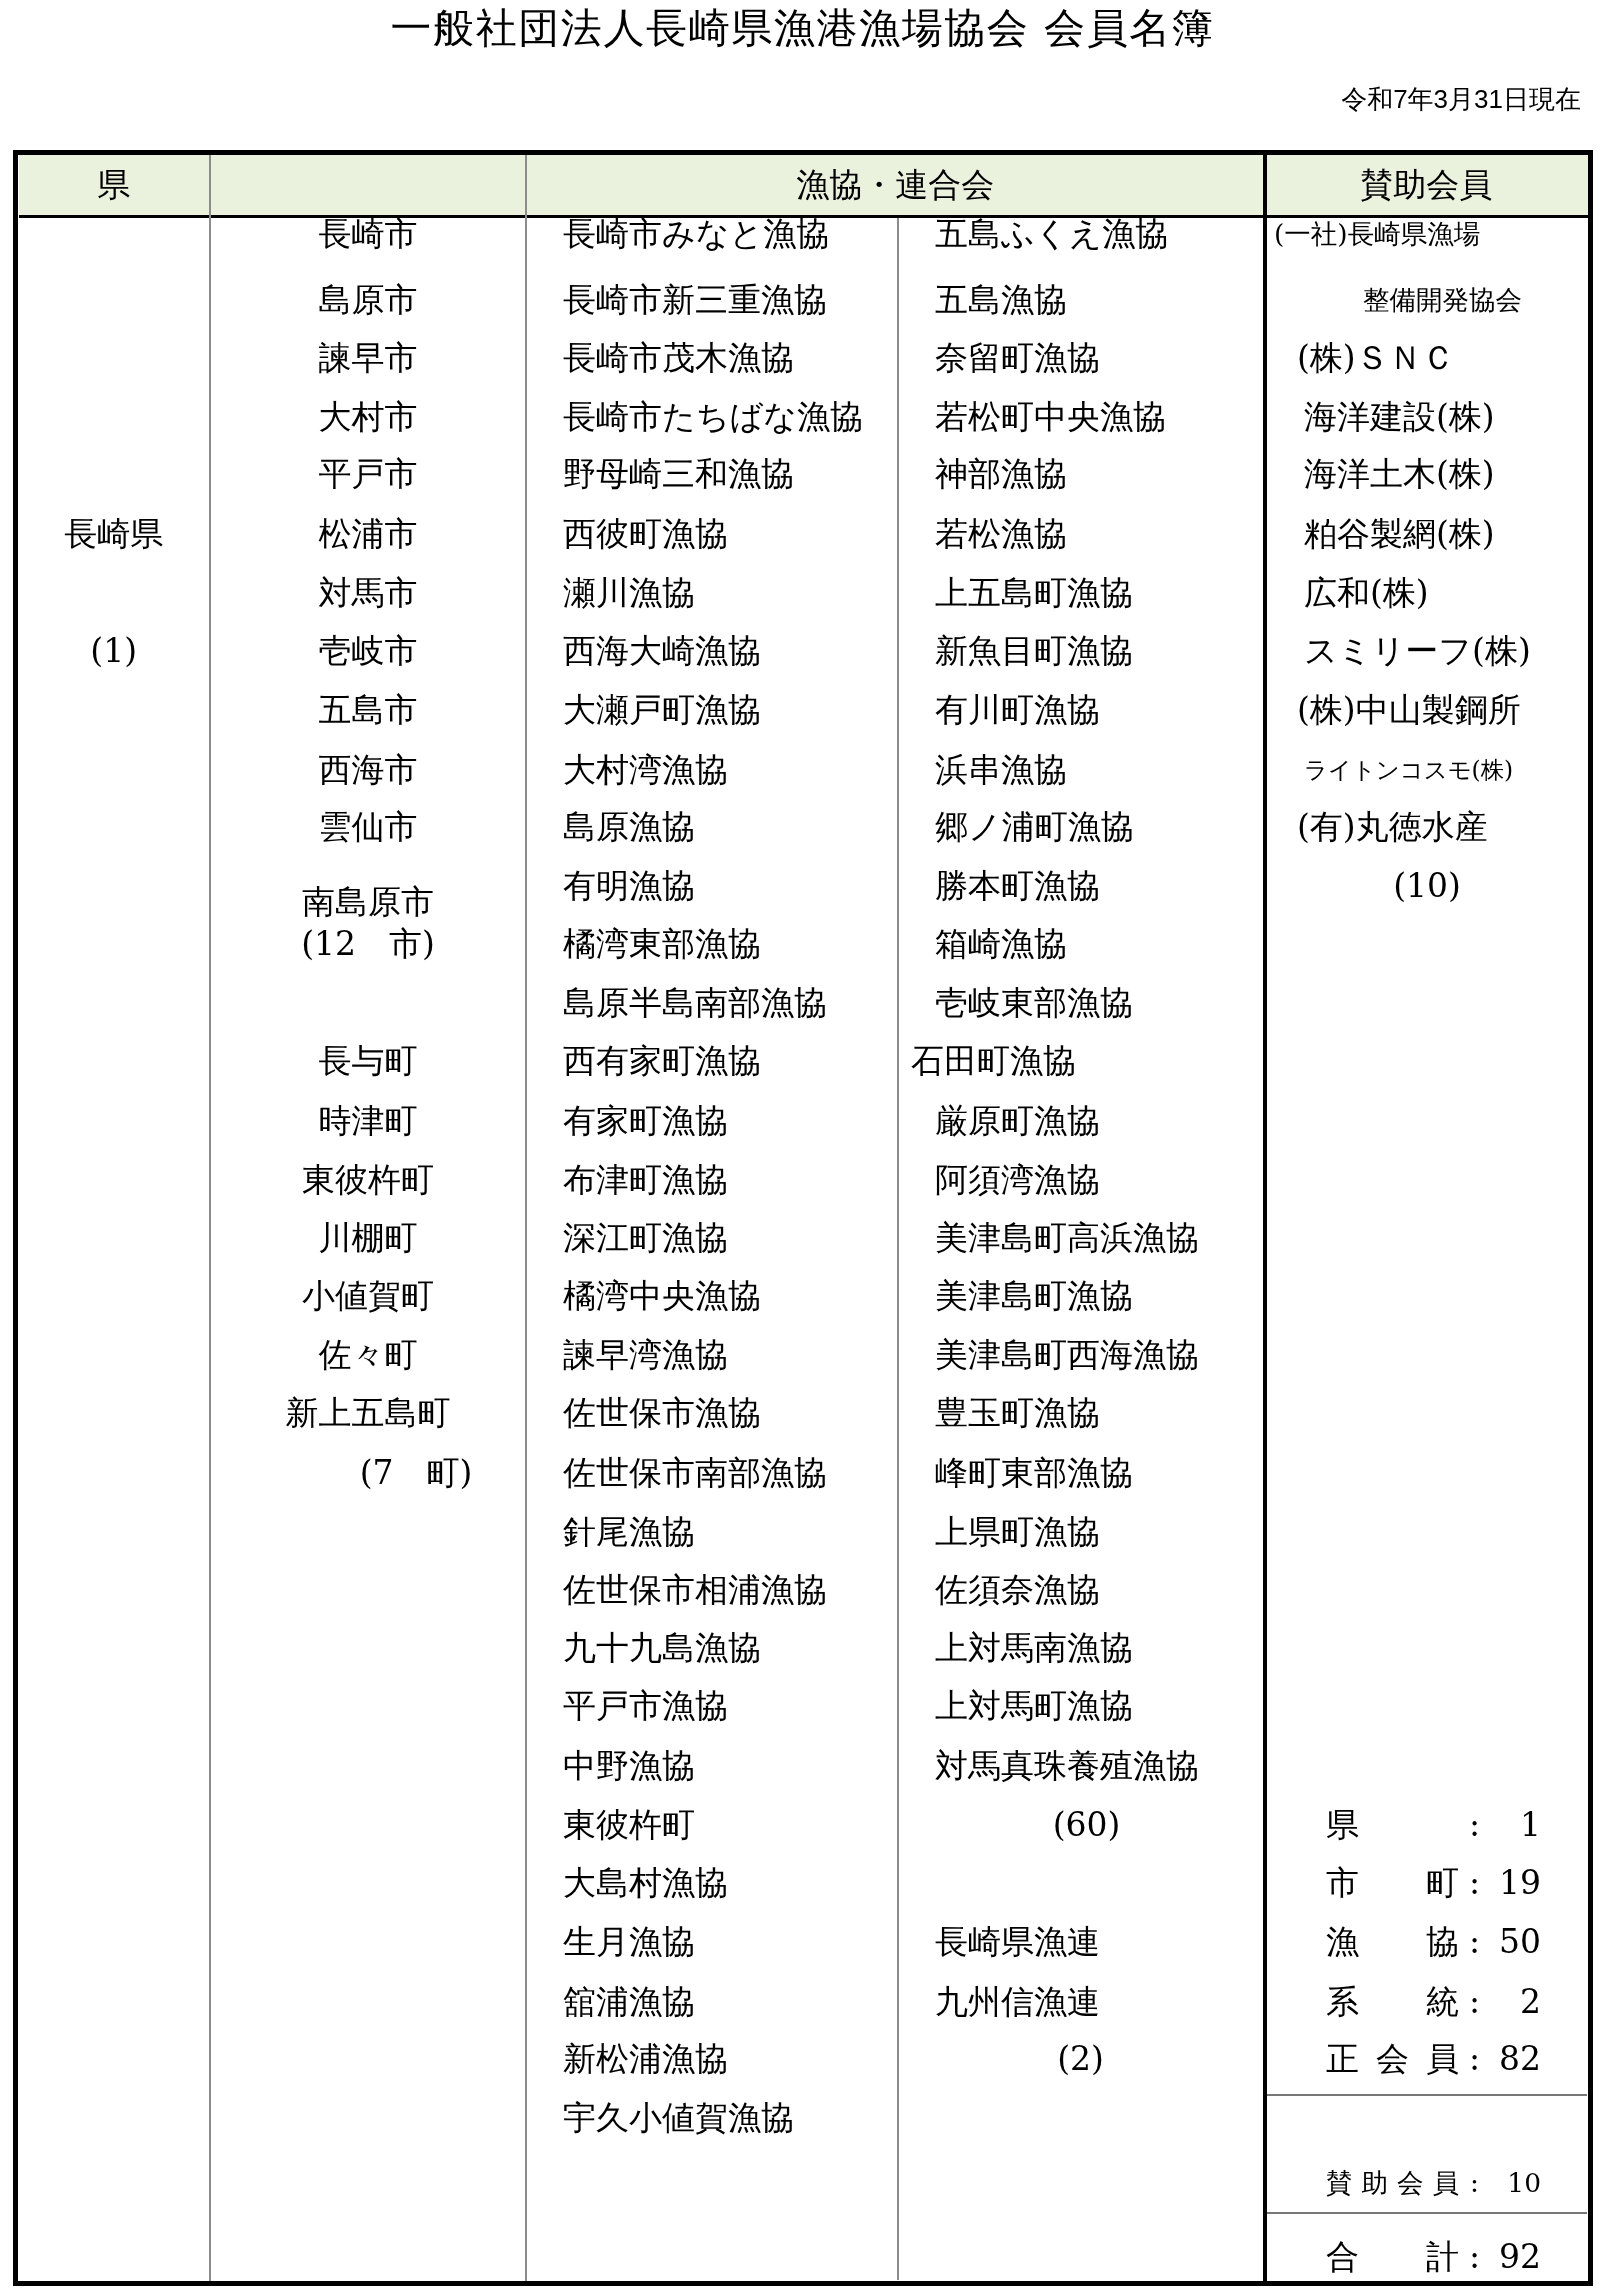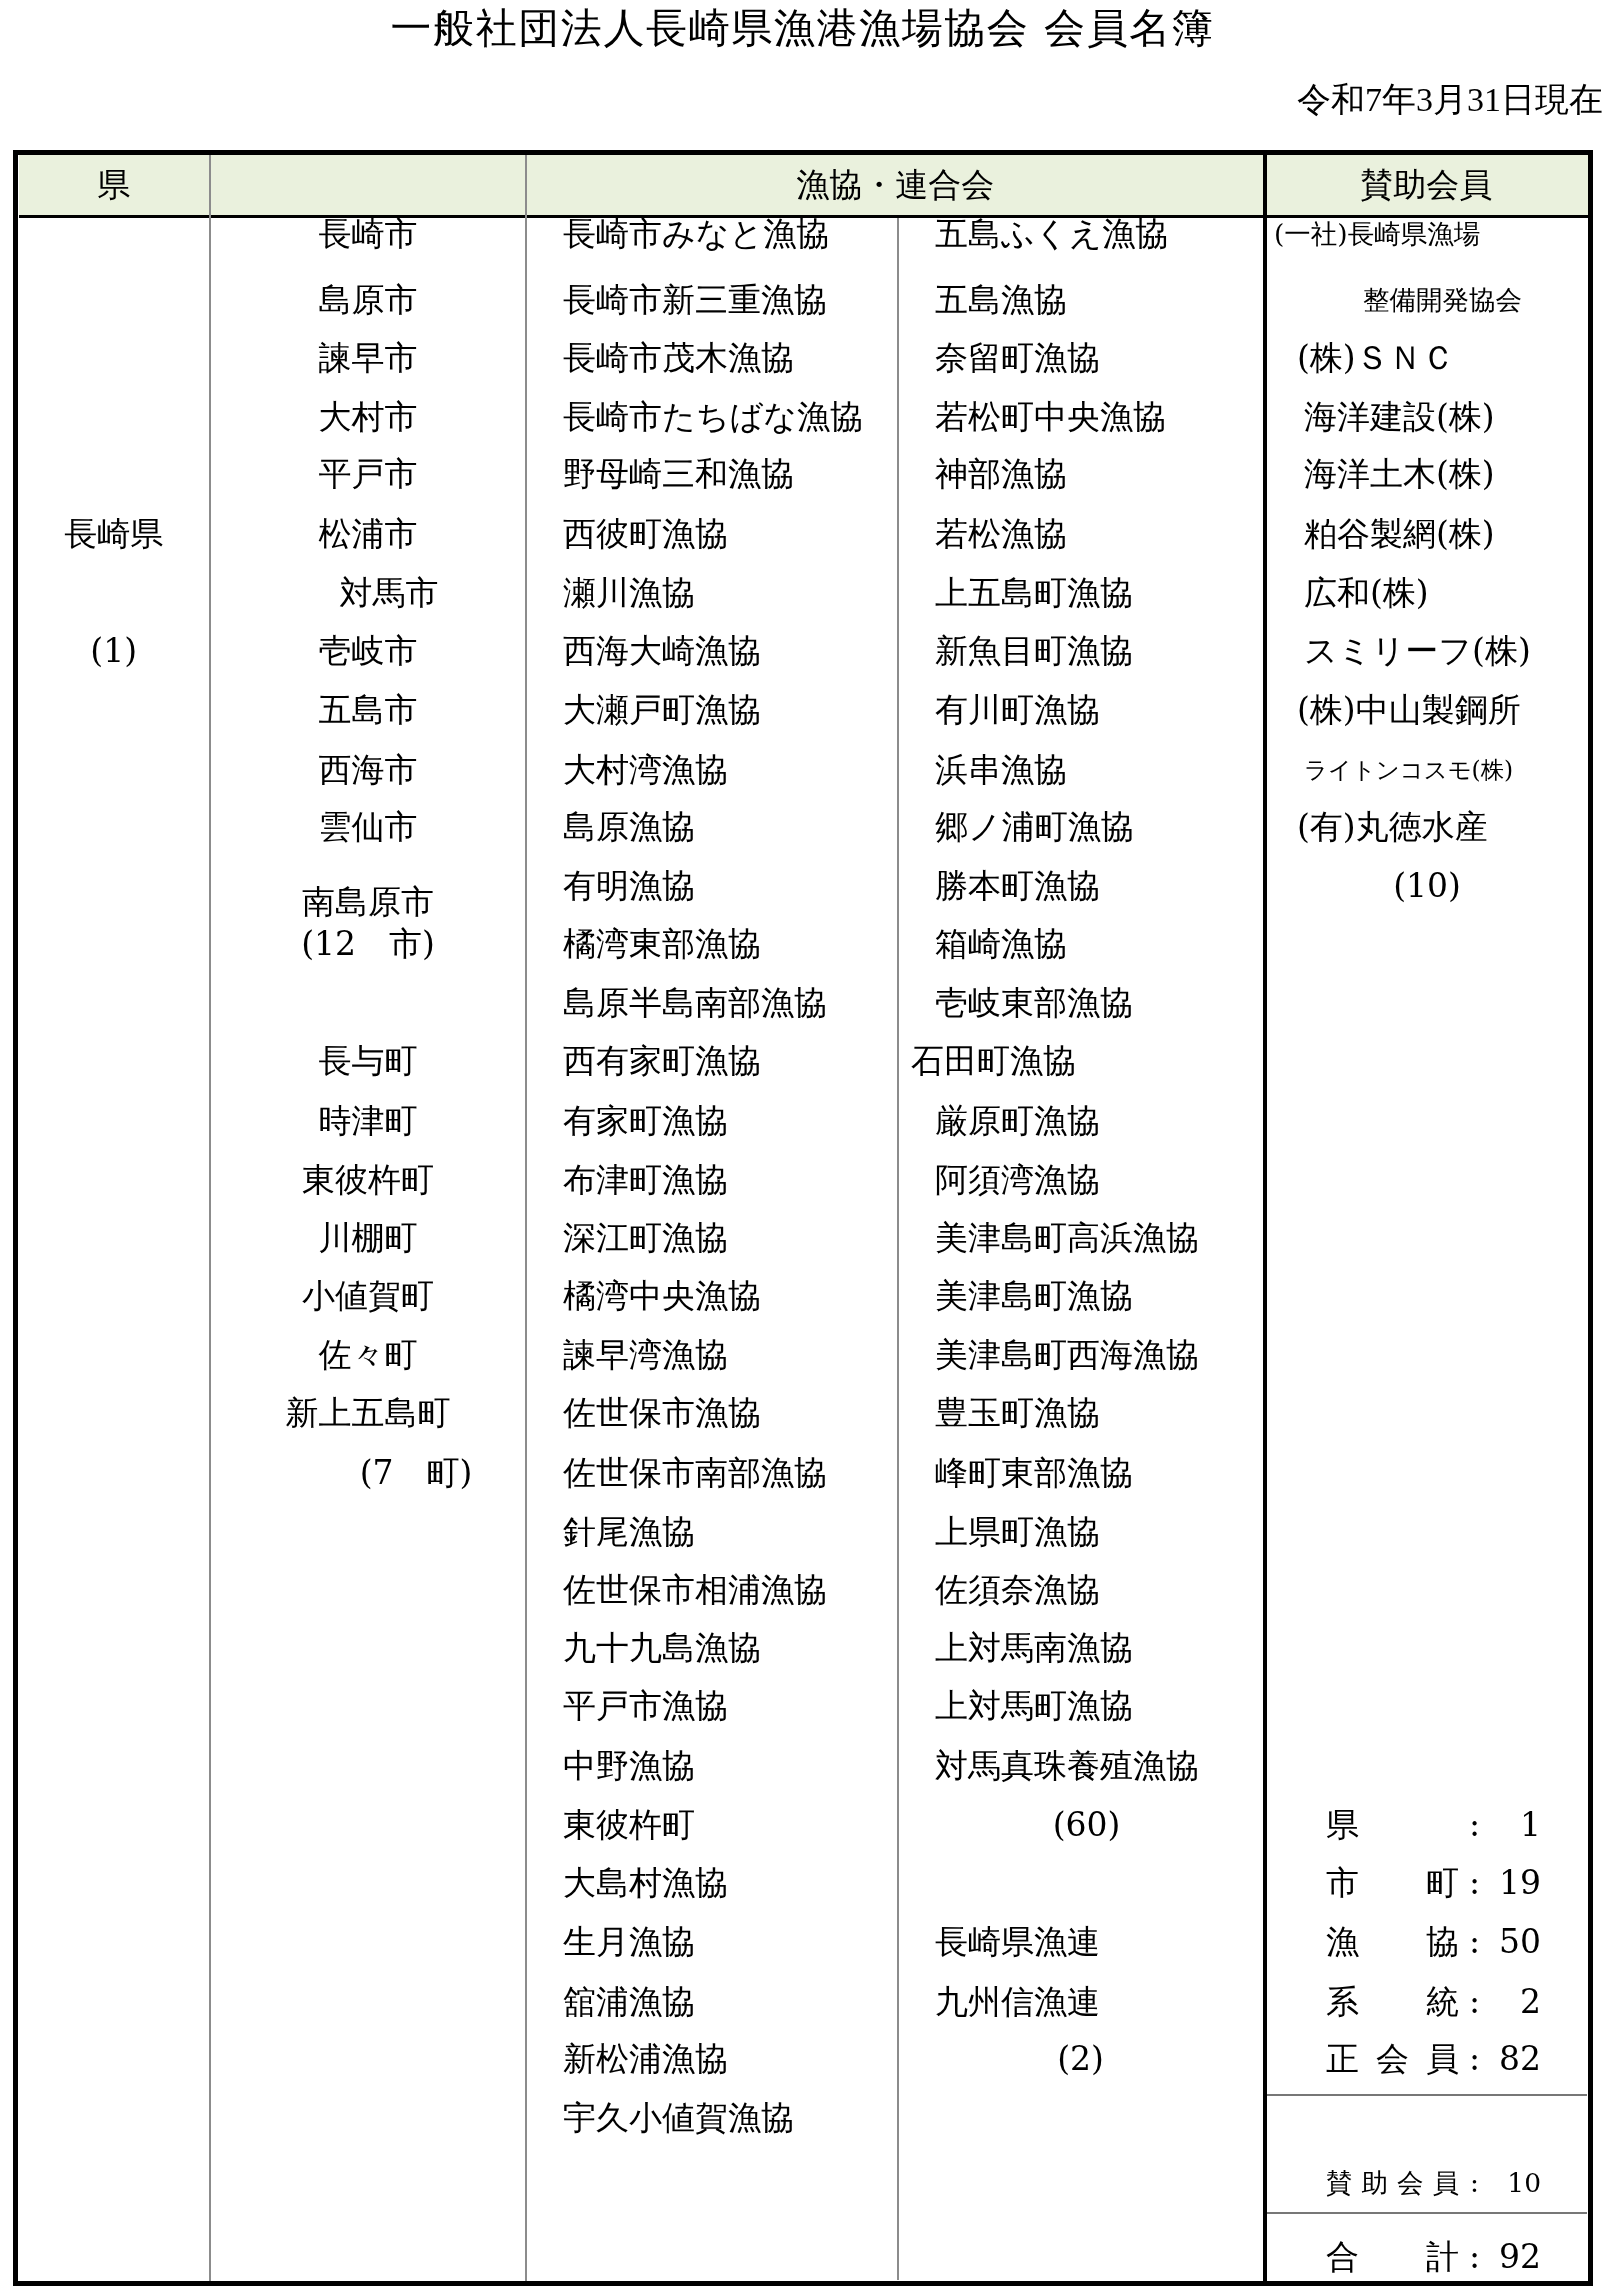--- a/index.html
+++ b/index.html
@@ -7,22 +7,22 @@
     width: 1605px; height: 2295px; position: relative; overflow: hidden;
     font-family: "DejaVu Serif", "Liberation Serif", serif; color: #000;
   }
   .abs { position: absolute; }
   .title {
     left: 0; width: 1605px; top: 3.1px; text-align: center;
     font-size: 41px; line-height: 50px; letter-spacing: 1.6px;
     font-family: "DejaVu Sans", sans-serif;
   }
   .date {
-    right: 2px; top: 81px; font-size: 34px; line-height: 37px;
-    font-family: Liberation Serif, serif;
+    right: 24px; top: 81px; font-size: 26px; line-height: 37px;
+    font-family: Liberation Sans, sans-serif;
   }
   .table {
     left: 13.3px; top: 150px; width: 1580px; height: 2136px;
     border: 5.5px solid #000; box-sizing: border-box;
   }
   .header {
     left: 18.7px; top: 155px; width: 1569px; height: 60px;
     background: #EAF1DD; border-bottom: 3.1px solid #000;
   }
   .hcell {
@@ -65,21 +65,21 @@
 
 <div id="body-layer">
     <div class="cell center" style="left: 18.7px; width: 190px; top: 512px;">長崎県</div>
     <div class="cell center" style="left: 18.7px; width: 190px; top: 629px;">(1)</div>
     <div class="cell center" style="left: 211px; width: 314px; top: 212px;">長崎市</div>
     <div class="cell center" style="left: 211px; width: 314px; top: 278px;">島原市</div>
     <div class="cell center" style="left: 211px; width: 314px; top: 336px;">諫早市</div>
     <div class="cell center" style="left: 211px; width: 314px; top: 395px;">大村市</div>
     <div class="cell center" style="left: 211px; width: 314px; top: 452px;">平戸市</div>
     <div class="cell center" style="left: 211px; width: 314px; top: 512px;">松浦市</div>
-    <div class="cell center" style="left: 211px; width: 314px; top: 571px; margin-left: 21px;">対馬市</div>
+    <div class="cell center" style="left: 211px; width: 314px; top: 571px;">対馬市</div>
     <div class="cell center" style="left: 211px; width: 314px; top: 629px;">壱岐市</div>
     <div class="cell center" style="left: 211px; width: 314px; top: 688px;">五島市</div>
     <div class="cell center" style="left: 211px; width: 314px; top: 748px;">西海市</div>
     <div class="cell center" style="left: 211px; width: 314px; top: 805px;">雲仙市</div>
     <div class="cell center" style="left: 211px; width: 314px; top: 880px;">南島原市</div>
     <div class="cell center" style="left: 211px; width: 314px; top: 922px;">(12　市)</div>
     <div class="cell center" style="left: 211px; width: 314px; top: 1039px;">長与町</div>
     <div class="cell center" style="left: 211px; width: 314px; top: 1099px;">時津町</div>
     <div class="cell center" style="left: 211px; width: 314px; top: 1158px;">東彼杵町</div>
     <div class="cell center" style="left: 211px; width: 314px; top: 1216px;">川棚町</div>

